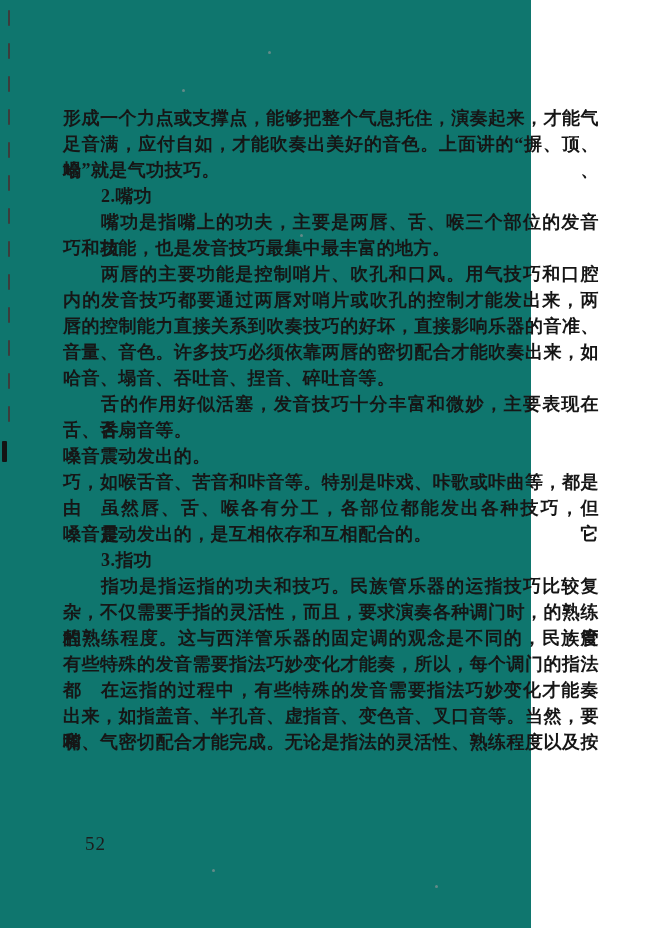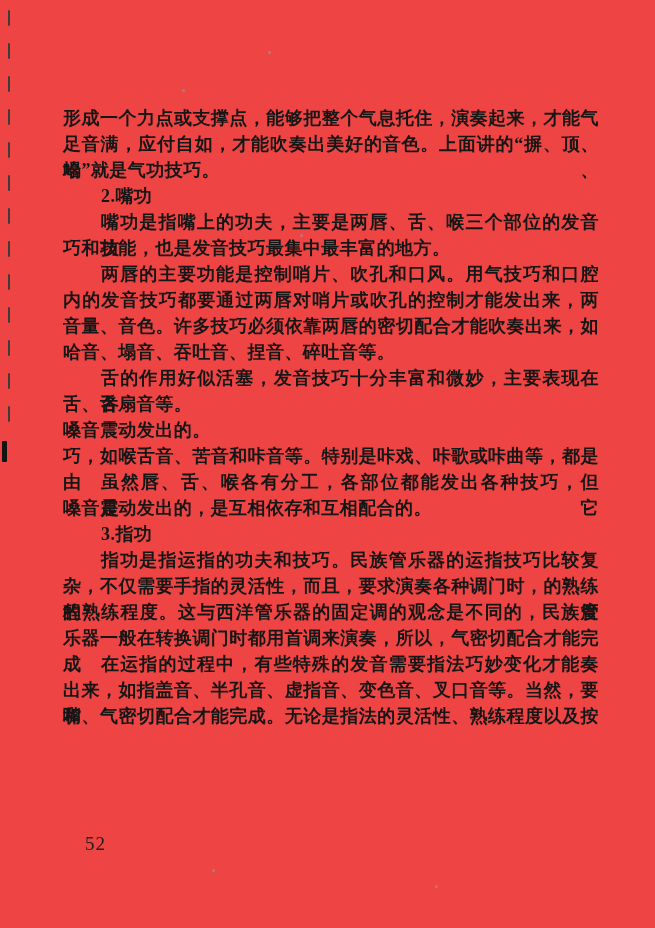--- a/index.html
+++ b/index.html
@@ -4,22 +4,22 @@
 <style>
   html, body { margin: 0; padding: 0; }
   body {
     width: 655px; height: 928px;
     background: #ffffff;
     font-family: "Liberation Serif", "DejaVu Serif", serif;
     overflow: hidden;
   }
   .page {
     position: relative;
-    width: 655px; height: 928px;
-    background: #ef4444;
+    width: 531px; height: 928px;
+    background: #0f766e;
   }
   
   .margin-marks { position: absolute; left: 0; top: 0; width: 20px; height: 480px; }
   .tick {
     position: absolute; left: 8px; width: 2px; height: 16px;
     background: #3c3c3c; border-radius: 1px;
   }
   .tick.bold { left: 2px; width: 5px; height: 21px; background: #141414; }
   
   .speck { position: absolute; width: 3px; height: 3px; background: #9a9a9a; border-radius: 50%; opacity: .6; }
@@ -77,33 +77,34 @@
 
   <div class="text-block">
     <div class="line fill">形成一个力点或支撑点，能够把整个气息托住，演奏起来，才能气</div>
     <div class="line fill">足音满，应付自如，才能吹奏出美好的音色。上面讲的“摒、顶、塌、</div>
     <div class="line">哈”就是气功技巧。</div>
     <div class="line indent">2.嘴功</div>
     <div class="line indent fill">嘴功是指嘴上的功夫，主要是两唇、舌、喉三个部位的发音技</div>
     <div class="line">巧和功能，也是发音技巧最集中最丰富的地方。</div>
     <div class="line indent fill">两唇的主要功能是控制哨片、吹孔和口风。用气技巧和口腔</div>
     <div class="line fill">内的发音技巧都要通过两唇对哨片或吹孔的控制才能发出来，两</div>
+    <div class="line fill">唇的控制能力直接关系到吹奏技巧的好坏，直接影响乐器的音准、</div>
     <div class="line fill">音量、音色。许多技巧必须依靠两唇的密切配合才能吹奏出来，如</div>
     <div class="line">哈音、塌音、吞吐音、捏音、碎吐音等。</div>
     <div class="line indent fill">舌的作用好似活塞，发音技巧十分丰富和微妙，主要表现在各</div>
     <div class="line">舌、舌扇音等。</div>
     <div class="line">嗓音震动发出的。</div>
     <div class="line fill">巧，如喉舌音、苦音和咔音等。特别是咔戏、咔歌或咔曲等，都是由</div>
     <div class="line indent fill">虽然唇、舌、喉各有分工，各部位都能发出各种技巧，但是，它</div>
     <div class="line">嗓音震动发出的，是互相依存和互相配合的。</div>
     <div class="line indent">3.指功</div>
     <div class="line indent fill">指功是指运指的功夫和技巧。民族管乐器的运指技巧比较复</div>
     <div class="line fill">杂，不仅需要手指的灵活性，而且，要求演奏各种调门时，的熟练程度</div>
     <div class="line fill">的熟练程度。这与西洋管乐器的固定调的观念是不同的，民族管</div>
-    <div class="line fill">乐器一般在转换调门时都用首调来演奏，所以，气密切配合才能完成</div>
+    <div class="line fill">有些特殊的发音需要指法巧妙变化才能奏，所以，每个调门的指法都</div>
     <div class="line indent fill">在运指的过程中，有些特殊的发音需要指法巧妙变化才能奏</div>
     <div class="line fill">出来，如指盖音、半孔音、虚指音、变色音、叉口音等。当然，要和</div>
     <div class="line fill">嘴、气密切配合才能完成。无论是指法的灵活性、熟练程度以及按</div>
   </div>
 
   <div class="page-number">52</div>
 
 </div>
 
 </body></html>

